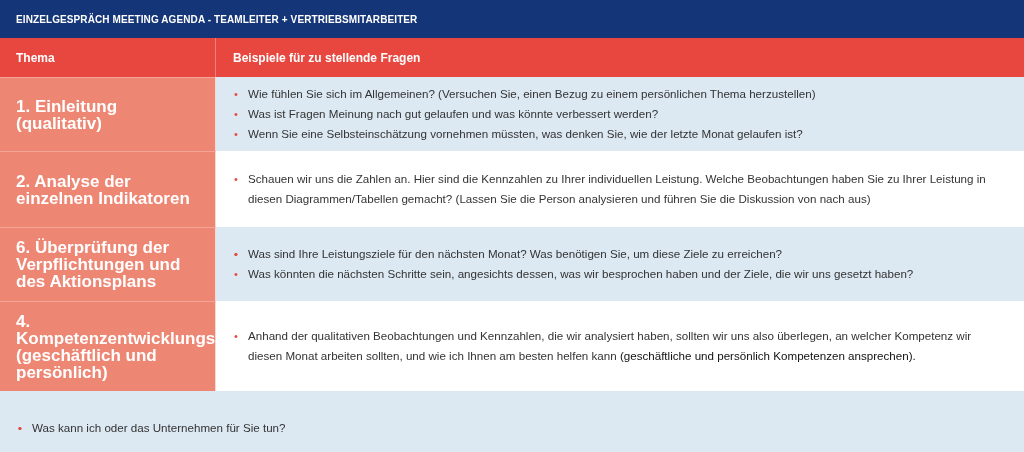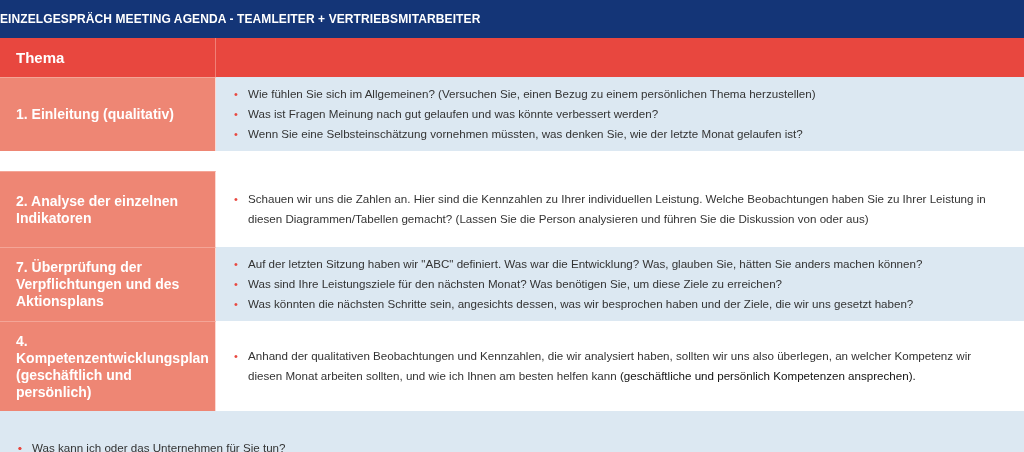--- a/index.html
+++ b/index.html
@@ -4,54 +4,54 @@
   <style>
     * { margin: 0; padding: 0; box-sizing: border-box; }
     html, body { width: 1024px; height: 452px; overflow: hidden; background: #ffffff; }
     body { font-family: "Liberation Sans", "DejaVu Sans", sans-serif; }
     .page { width: 1024px; height: 452px; position: relative; }
     .title-bar {
       height: 38px;
       background: #143577;
       color: #ffffff;
       font-weight: bold;
-      font-size: 12px;
+      font-size: 10px;
       display: flex;
       align-items: center;
-      padding-left: 0;
+      padding-left: 16px;
       letter-spacing: 0.1px;
     }
     .col-header {
       height: 39px;
       background: #e8473f;
       display: flex;
       color: #ffffff;
       font-weight: bold;
-      font-size: 15px;
+      font-size: 12px;
     }
     .col-header .c1 {
       width: 216px;
       display: flex;
       align-items: center;
       padding-left: 16px;
       border-right: 1px solid #f08077;
     }
     .col-header .c2 {
       flex: 1;
       display: flex;
       align-items: center;
       padding-left: 17px;
     }
     .row { display: flex; }
     .row .topic {
       width: 216px;
       background: #ee8674;
       color: #ffffff;
       font-weight: bold;
-      font-size: 14px;
+      font-size: 17px;
       line-height: 17px;
       padding-left: 16px;
       padding-right: 8px;
       display: flex;
       align-items: center;
       border-top: 1px solid #f4a597;
       border-right: 1px solid #fbd9d3;
     }
     .row .content {
       flex: 1;
@@ -72,61 +72,62 @@
     }
     .row .content li .bullet {
       position: absolute;
       left: 0;
       top: 0;
       color: #e8473f;
       font-size: 11px;
     }
     .row .content li .strong { color: #111111; }
     .r1 { height: 74px; }
-    .r2 { height: 76px; margin-top: 20px; }
+    .r2 { height: 76px; }
     .r3 { height: 74px; }
     .r4 { height: 90px; }
     .r5 { height: 73px; }
     .bottom-line { height: 3px; background: #2b4a7d; }
   </style>
 </head>
 <body>
 
 <div class="page">
   <div class="title-bar">EINZELGESPRÄCH MEETING AGENDA - TEAMLEITER + VERTRIEBSMITARBEITER</div>
 
   <div class="col-header">
     <div class="c1">Thema</div>
+    <div class="c2">Beispiele für zu stellende Fragen</div>
   </div>
 
   <div class="row shaded r1">
     <div class="topic">1. Einleitung (qualitativ)</div>
     <div class="content">
       <ul>
         <li><span class="bullet">•</span><span>Wie fühlen Sie sich im Allgemeinen? (Versuchen Sie, einen Bezug zu einem persönlichen Thema herzustellen)</span></li>
         <li><span class="bullet">•</span><span>Was ist Fragen Meinung nach gut gelaufen und was könnte verbessert werden?</span></li>
         <li><span class="bullet">•</span><span>Wenn Sie eine Selbsteinschätzung vornehmen müssten, was denken Sie, wie der letzte Monat gelaufen ist?</span></li>
       </ul>
     </div>
   </div>
 
   <div class="row plain r2">
     <div class="topic">2. Analyse der einzelnen Indikatoren</div>
     <div class="content">
       <ul>
-        <li><span class="bullet">•</span><span>Schauen wir uns die Zahlen an. Hier sind die Kennzahlen zu Ihrer individuellen Leistung. Welche Beobachtungen haben Sie zu Ihrer Leistung in diesen Diagrammen/Tabellen gemacht? (Lassen Sie die Person analysieren und führen Sie die Diskussion von oder aus)</span></li>
+        <li><span class="bullet">•</span><span>Schauen wir uns die Zahlen an. Hier sind die Kennzahlen zu Ihrer individuellen Leistung. Welche Beobachtungen haben Sie zu Ihrer Leistung in diesen Diagrammen/Tabellen gemacht? (Lassen Sie die Person analysieren und führen Sie die Diskussion von nach aus)</span></li>
       </ul>
     </div>
   </div>
 
   <div class="row shaded r3">
-    <div class="topic">7. Überprüfung der Verpflichtungen und des Aktionsplans</div>
+    <div class="topic">6. Überprüfung der Verpflichtungen und des Aktionsplans</div>
     <div class="content">
       <ul>
-        <li><span class="bullet">•</span><span>Auf der letzten Sitzung haben wir "ABC" definiert. Was war die Entwicklung? Was, glauben Sie, hätten Sie anders machen können?</span></li>
+        <li><span class="bullet">•</span></li>
         <li><span class="bullet">•</span><span>Was sind Ihre Leistungsziele für den nächsten Monat? Was benötigen Sie, um diese Ziele zu erreichen?</span></li>
         <li><span class="bullet">•</span><span>Was könnten die nächsten Schritte sein, angesichts dessen, was wir besprochen haben und der Ziele, die wir uns gesetzt haben?</span></li>
       </ul>
     </div>
   </div>
 
   <div class="row plain r4">
     <div class="topic">4. Kompetenzentwicklungsplan (geschäftlich und persönlich)</div>
     <div class="content">
       <ul>

